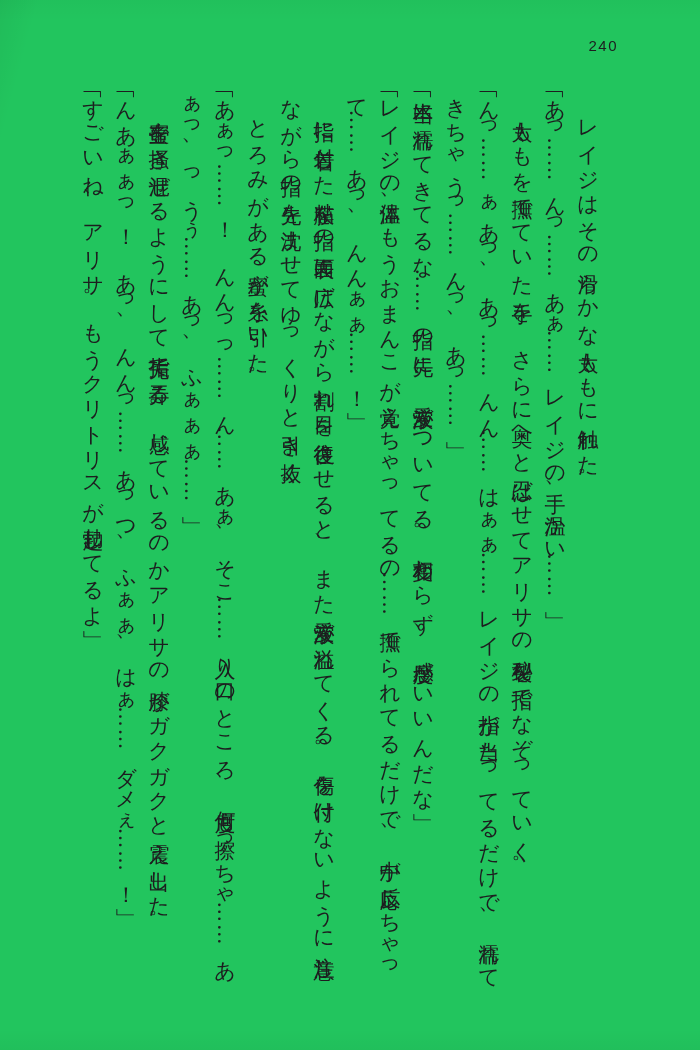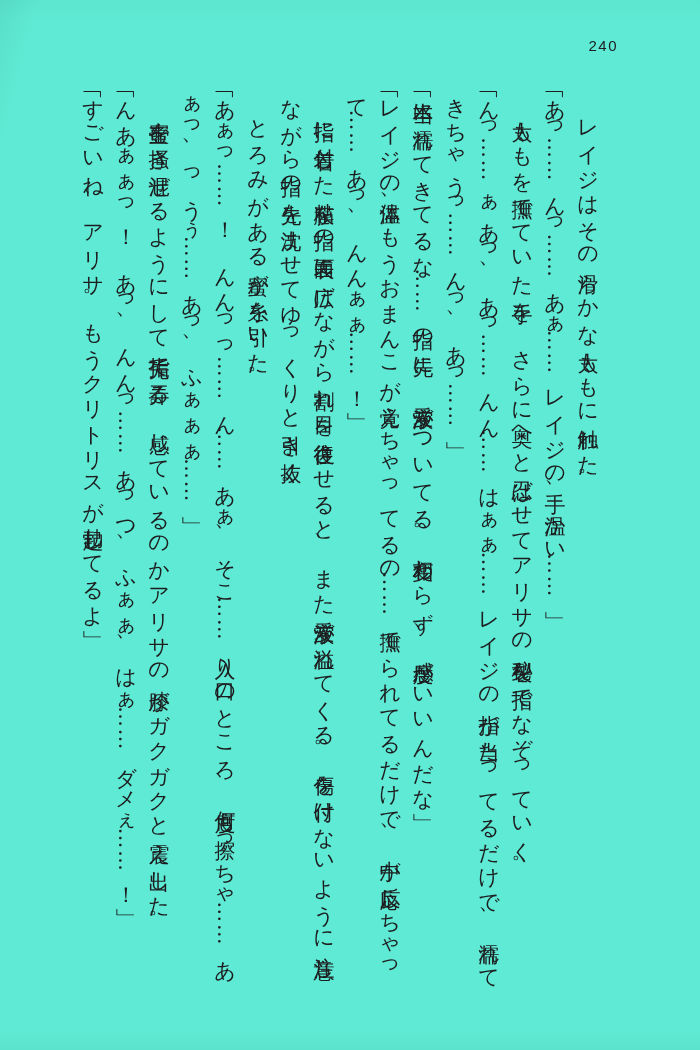--- a/index.html
+++ b/index.html
@@ -5,21 +5,21 @@
   html, body {
     margin: 0;
     padding: 0;
     background: #e8e8e6;
   }
   .page {
     position: relative;
     width: 700px;
     height: 1050px;
     margin: 0 auto;
-    background: #5eead4;
+    background: #22c55e;
     overflow: hidden;
     font-family: "DejaVu Serif", "Liberation Serif", serif;
   }
   
   .page::before {
     content: "";
     position: absolute;
     inset: 0;
     pointer-events: none;
     background:

